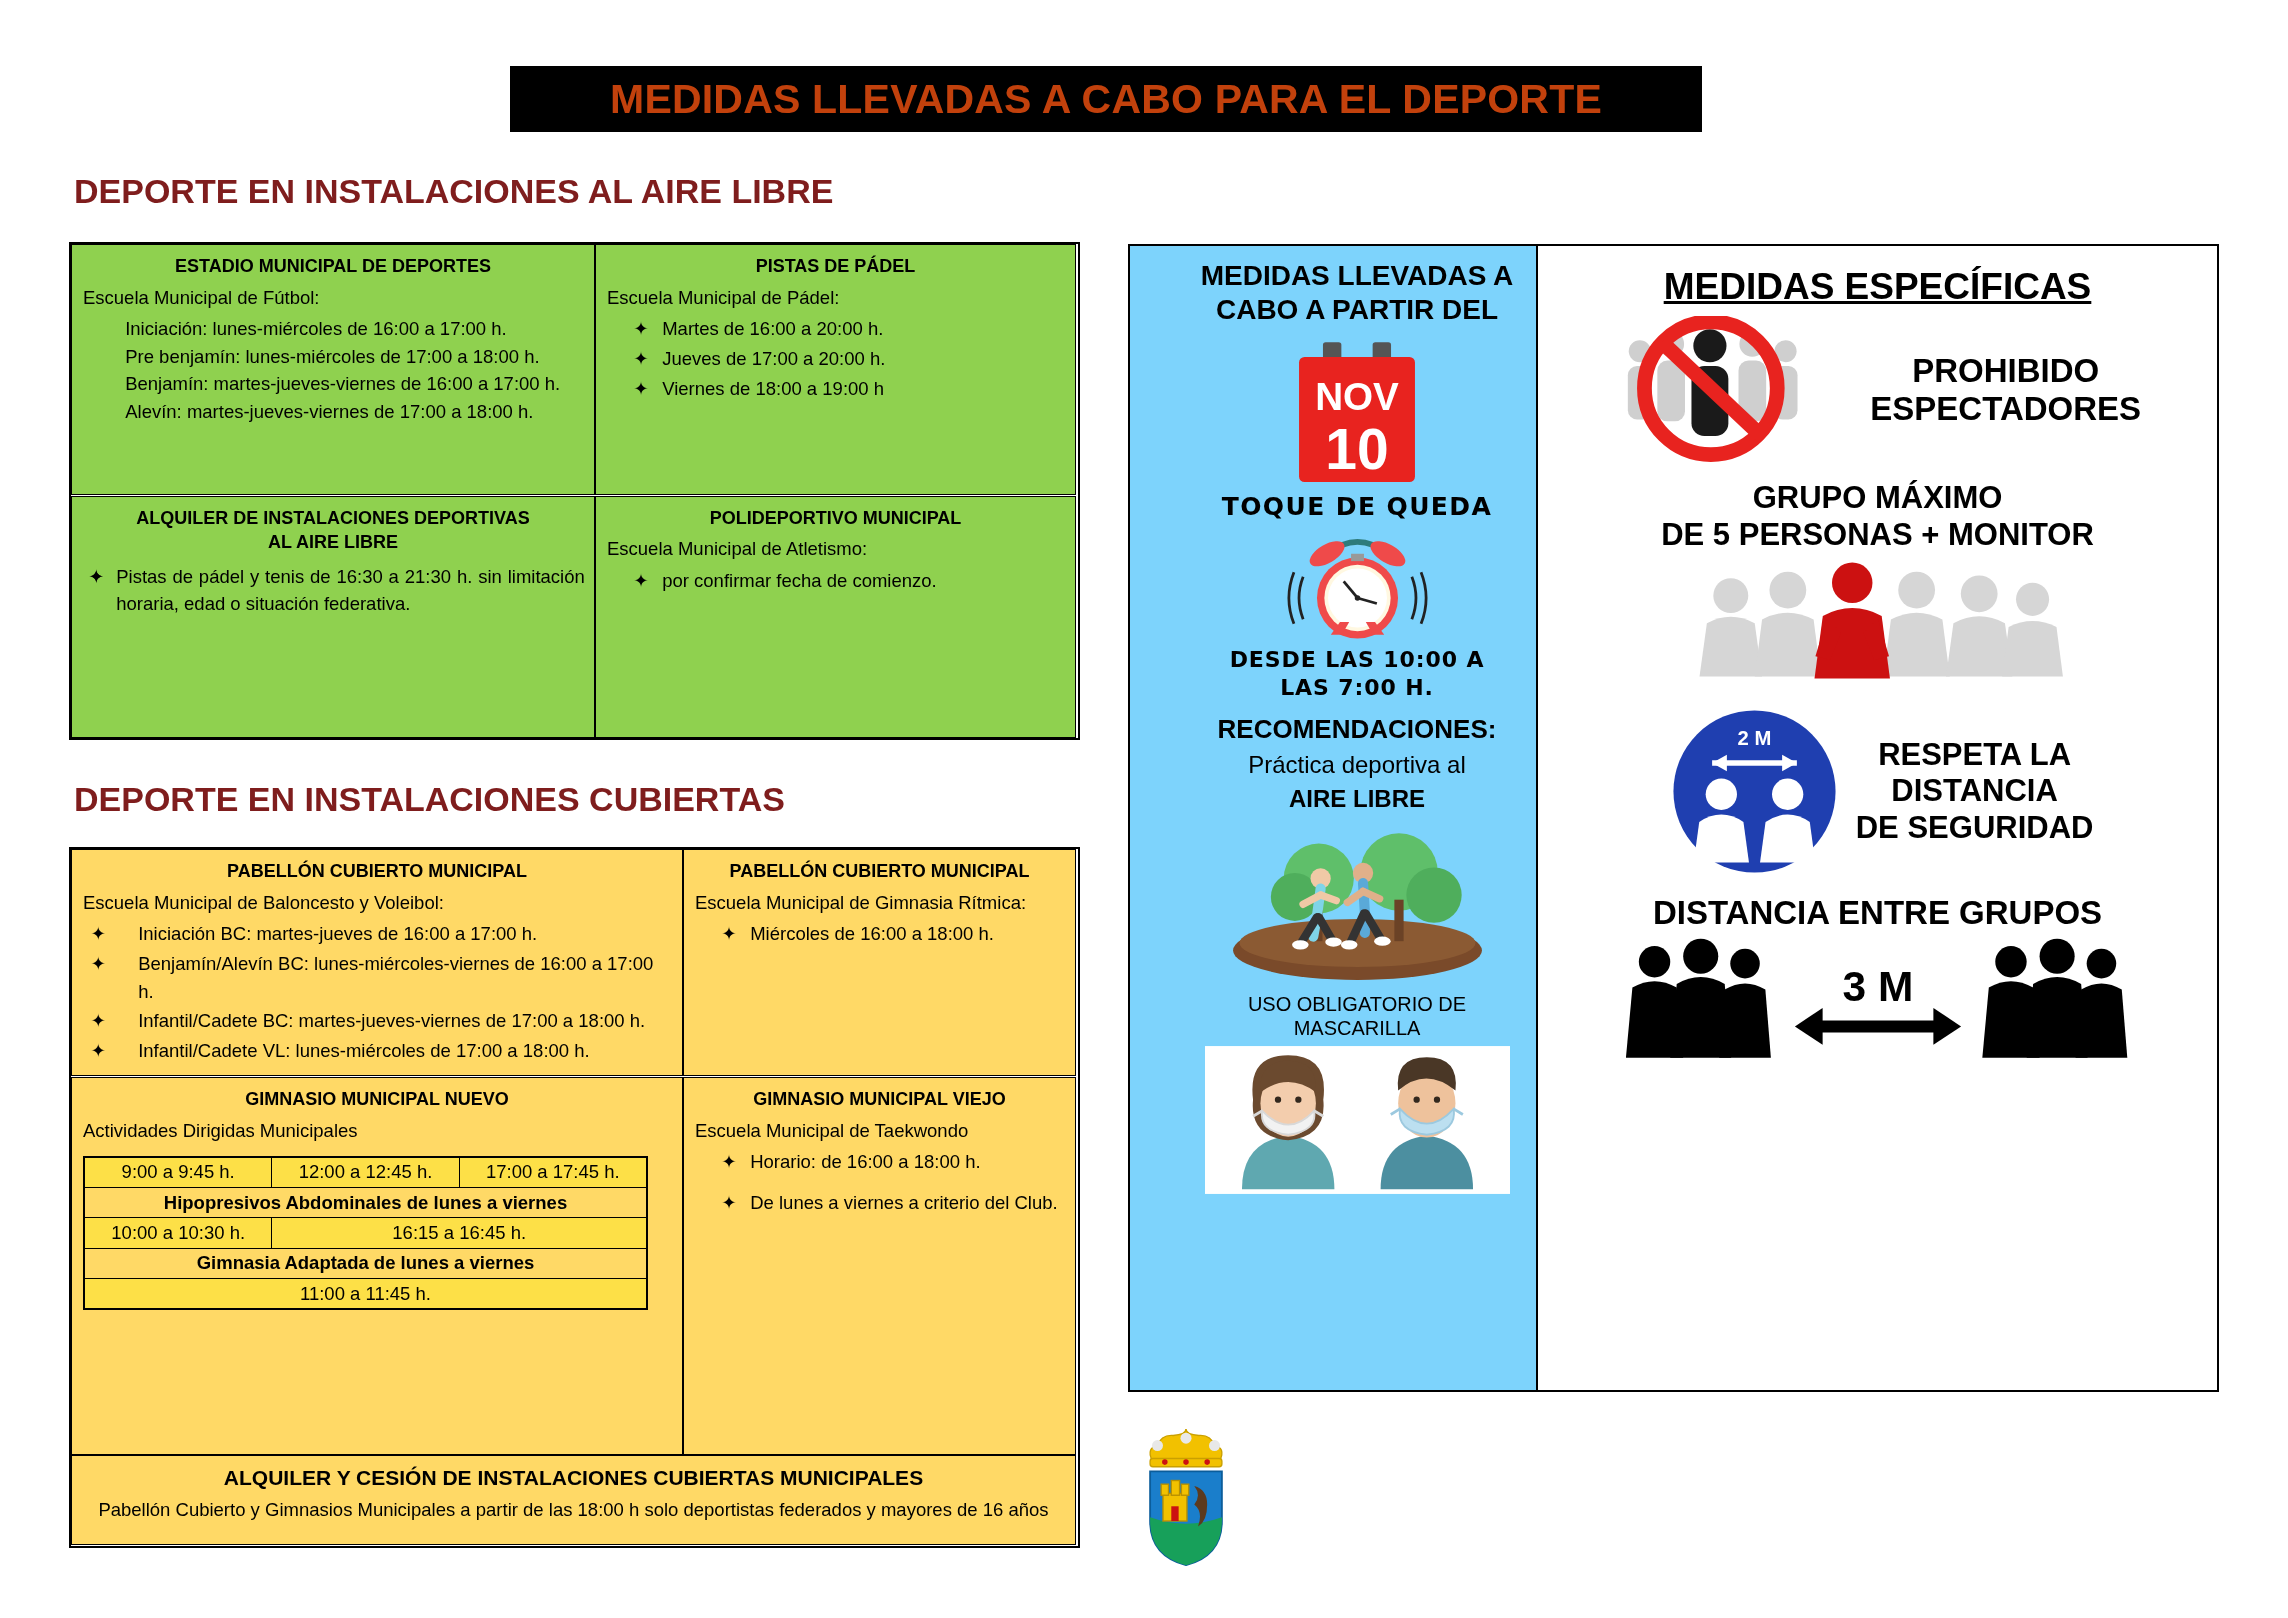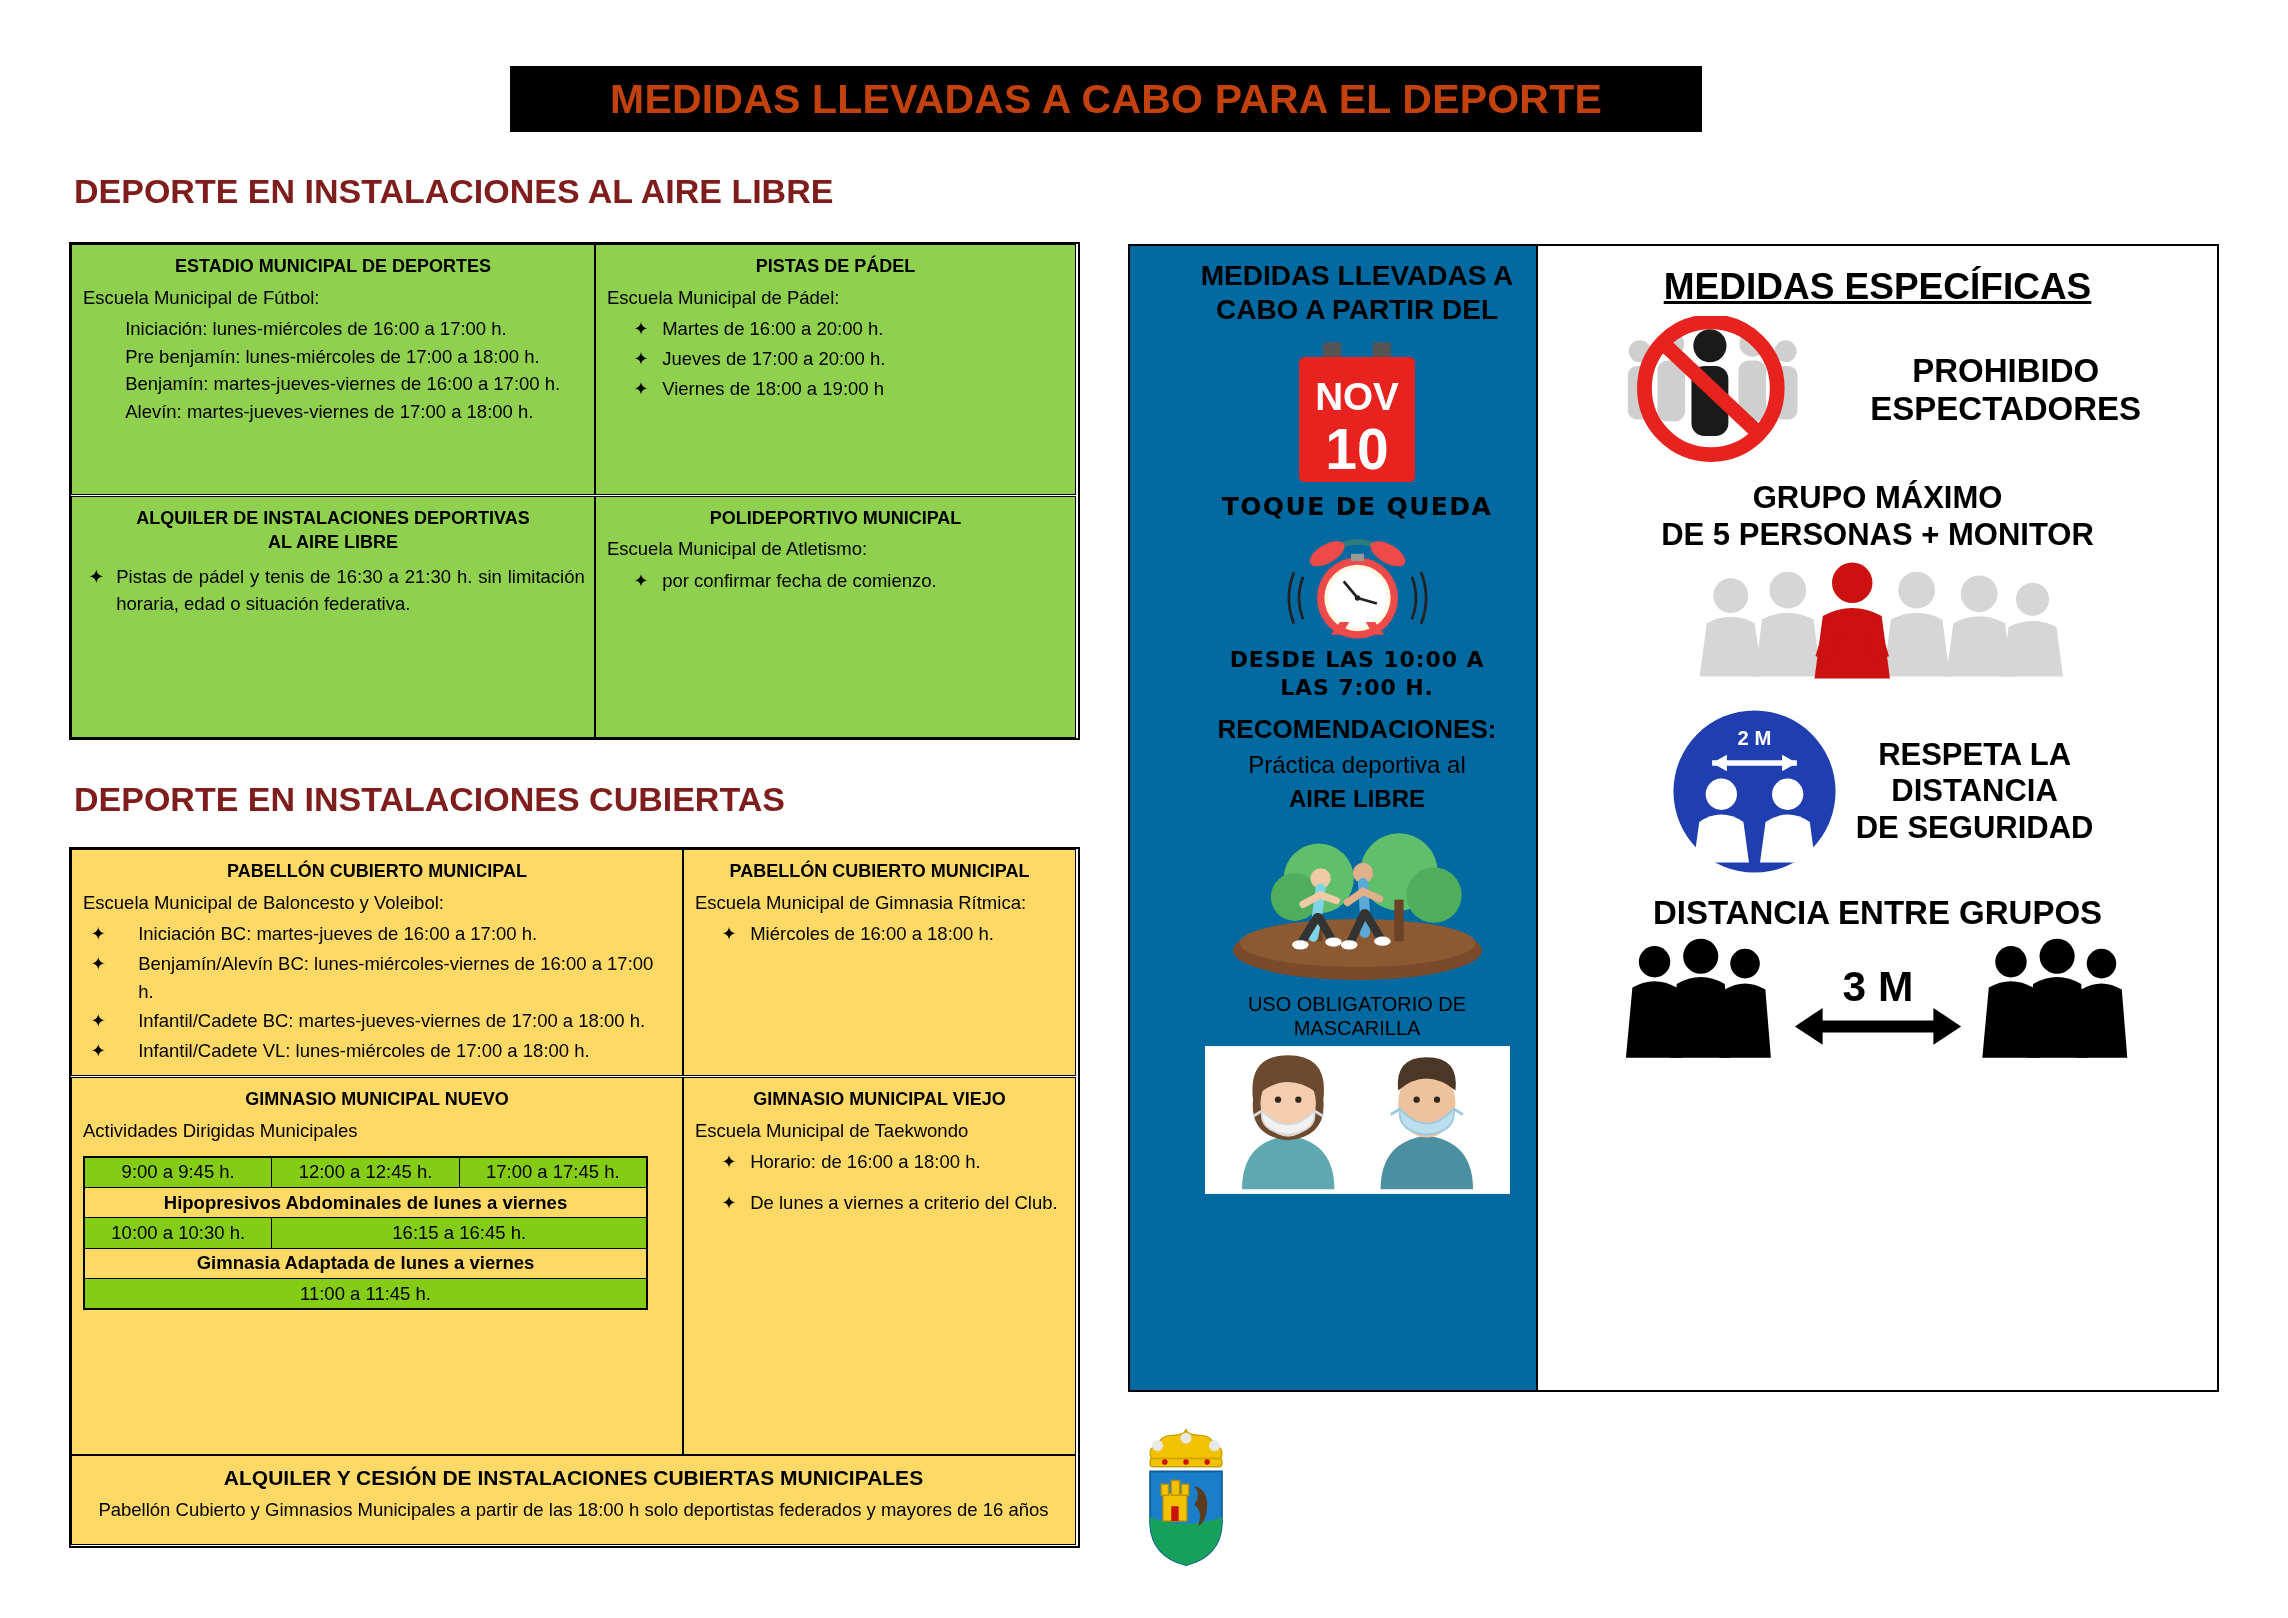--- a/index.html
+++ b/index.html
@@ -64,26 +64,26 @@
   #tbl-indoor .c-gym-old{width:393px;height:378px;}
   #tbl-indoor .c-alquiler-cub{width:1005px;height:90px;}
 
   .alq-cub-title{text-align:center;font-weight:bold;font-size:21px;margin:3.7px 0 9.2px 0;}
   .alq-cub-text{font-size:18.5px;text-align:center;}
 
   
   .act-table{margin:13px 11px 0 11px;border:2.8px solid #000;border-collapse:collapse;width:565px;}
   .act-table td{border:1.8px solid #000;text-align:center;font-size:18.5px;padding:3.7px 1.8px;}
   .act-head{background:#ffd966;font-weight:bold;font-size:19.4px;}
-  .act-time{background:#84cc16;}
+  .act-time{background:#fde047;}
 
   
   #panel-mid{
     position:absolute;left:1128px;top:244px;width:458px;height:1148px;
-    border:2.8px solid #000;box-sizing:border-box;background:#0369a1;
+    border:2.8px solid #000;box-sizing:border-box;background:#7dd3fc;
     text-align:center;padding:13px 9.2px;
   }
   .mid-head{font-size:28px;font-weight:bold;line-height:1.22;}
   .mid-label{font-size:25px;font-weight:bold;letter-spacing:1.4px;margin:5.5px 0;font-family:"DejaVu Sans",sans-serif;}
   .mid-time{font-size:22px;font-weight:bold;letter-spacing:0.9px;line-height:1.25;font-family:"DejaVu Sans",sans-serif;}
   .mid-rec{font-size:26px;font-weight:bold;margin-top:13px;}
   .mid-rec2{font-size:24px;line-height:1.2;margin-top:5.5px;}
   .mid-mask{font-size:20px;font-weight:normal;line-height:1.2;margin-top:7.4px;}
 
   

